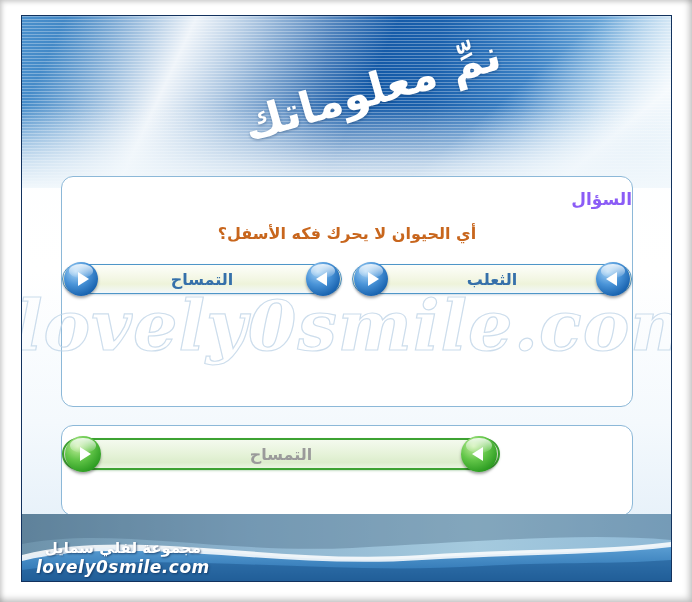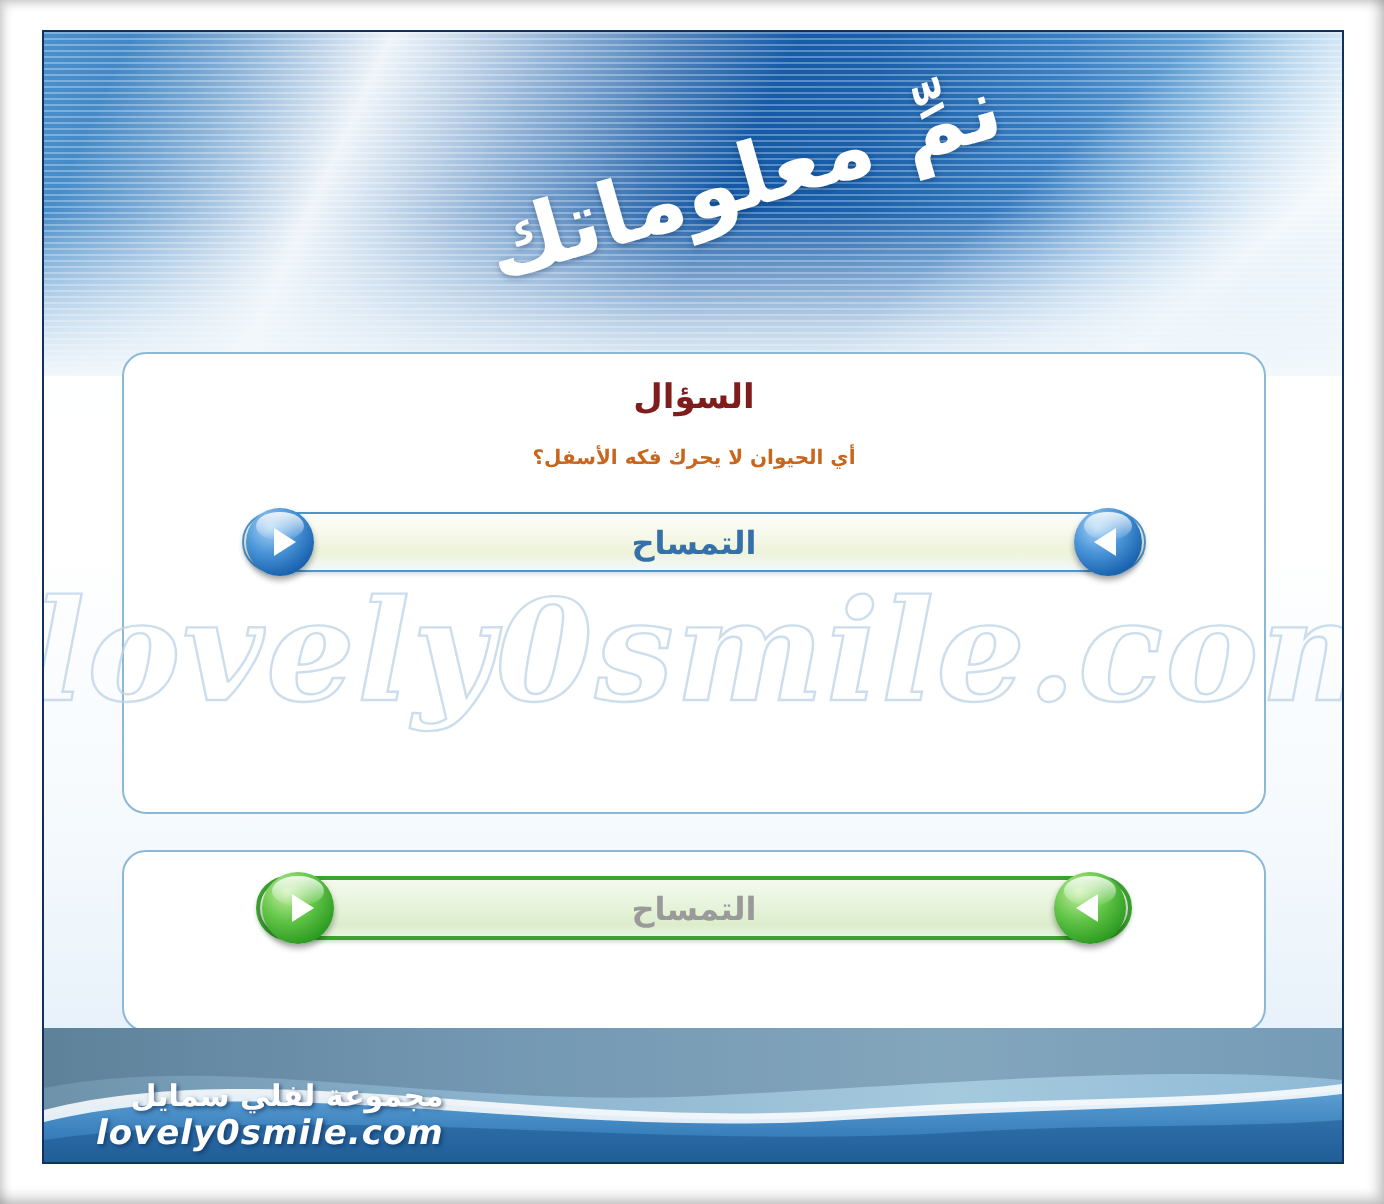--- a/index.html
+++ b/index.html
@@ -45,28 +45,28 @@
   }
   
   .panel {
     position:absolute; left:39px; width:572px;
     background:#fff; border:1px solid #8cb8d8; border-radius:12px;
     z-index:10;
   }
   .panel.question { top:160px; height:231px; }
   .panel.answer   { top:409px; height:91px; }
   .panel-heading {
-    margin-top:12px; text-align:center;
-    font-size:17px; font-weight:bold; color:#7f1d1d;
+    margin-top:12px; text-align:right;
+    font-size:17px; font-weight:bold; color:#8b5cf6;
   }
   .question-text {
     margin-top:15px; text-align:center;
-    font-size:10px; font-weight:bold; color:#c8661d;
+    font-size:16px; font-weight:bold; color:#c8661d;
   }
-  .options { margin-top:21px; display:flex; flex-direction:column; align-items:center; gap:10px; }
+  .options { margin-top:21px; display:flex; align-items:center; gap:10px; }
   
   .pill {
     position:relative; width:452px; height:30px; border-radius:15px;
     border:1px solid #4e96c8;
     background:linear-gradient(180deg,#fdfefa 0%,#f5f8e8 40%,#eef3da 68%,#f3f8fb 100%);
     display:flex; align-items:center; justify-content:center;
     box-shadow:0 1px 2px rgba(60,110,160,0.25);
   }
   .pill .label { font-size:16px; font-weight:bold; color:#3570aa; }
   .pill.green {
@@ -92,21 +92,21 @@
     border-radius:50%;
     background:linear-gradient(180deg, rgba(255,255,255,0.85), rgba(255,255,255,0.05));
   }
   .tri { width:0; height:0; border-top:7px solid transparent; border-bottom:7px solid transparent; }
   .tri.r { border-left:11px solid #fff; margin-left:4px; }
   .tri.l { border-right:11px solid #fff; margin-right:4px; }
   
   .footer { position:absolute; left:0; bottom:0; width:100%; height:67px; z-index:20; }
   .footer svg { position:absolute; inset:0; }
   .footer-texts {
-    position:absolute; left:26px; bottom:4px; z-index:21; 
+    position:absolute; left:14px; bottom:4px; z-index:21; text-align:center;
     color:#fff; text-shadow:1px 1px 2px rgba(10,40,80,0.65);
   }
   .footer-line1 { font-size:15px; font-weight:bold; direction:rtl; }
   .footer-line2 { font-size:17px; font-weight:bold; font-style:italic; letter-spacing:0.5px; }
   .rtl { direction:rtl; unicode-bidi:embed; }
 </style>
 </head>
 <body>
 
 <div class="page">
@@ -119,20 +119,29 @@
     <div class="panel question">
       <div class="panel-heading rtl">السؤال</div>
       <div class="question-text rtl">أي الحيوان لا يحرك فكه الأسفل؟</div>
 
       <div class="options">
         <div class="pill">
           <span class="circle blue left">
               <span class="tri r"></span>
             </span>
           <span class="label rtl">التمساح</span>
+          <span class="circle blue right">
+              <span class="tri l"></span>
+            </span>
+        </div>
+        <div class="pill">
+          <span class="circle blue left">
+              <span class="tri r"></span>
+            </span>
+          <span class="label rtl">الثعلب</span>
           <span class="circle blue right">
               <span class="tri l"></span>
             </span>
         </div>
       </div>
     </div>
 
     <div class="panel answer">
       <div class="options" style="margin-top:12px;">
         <div class="pill green">

